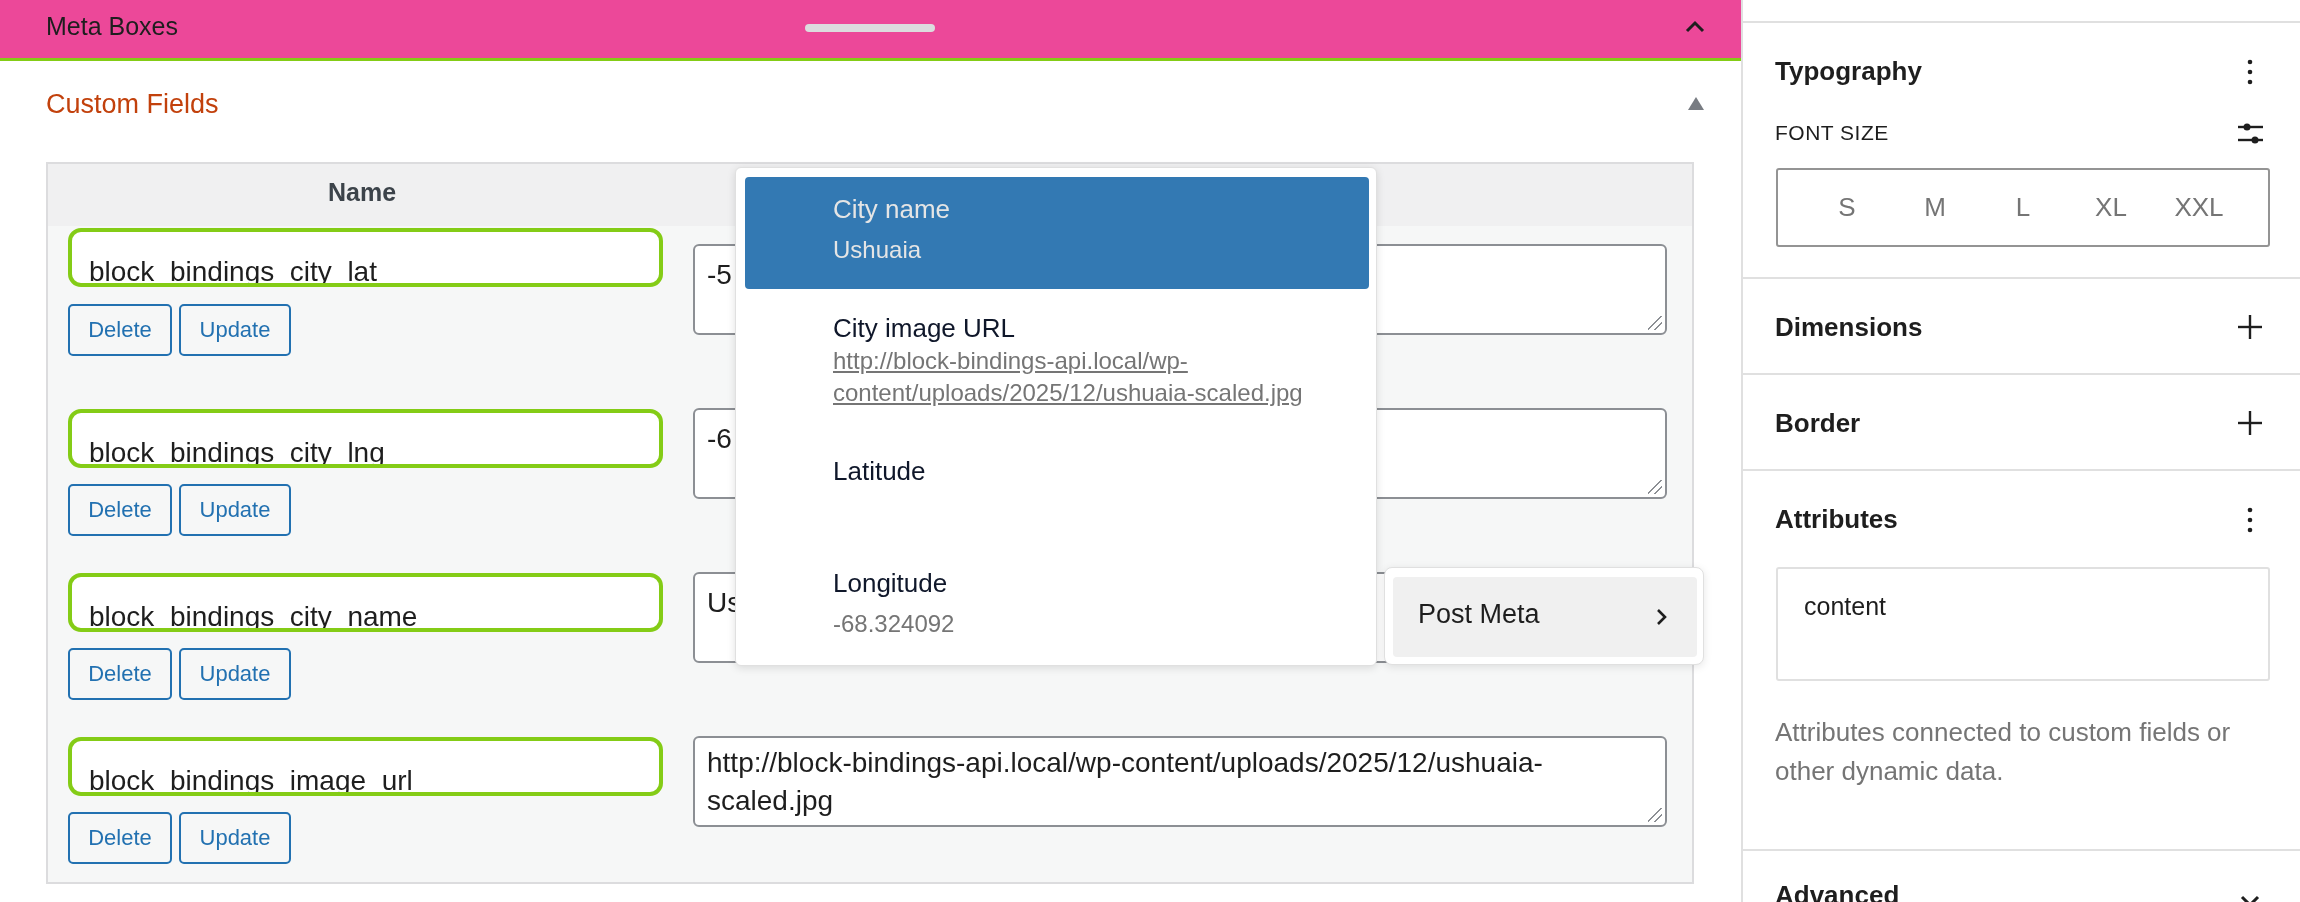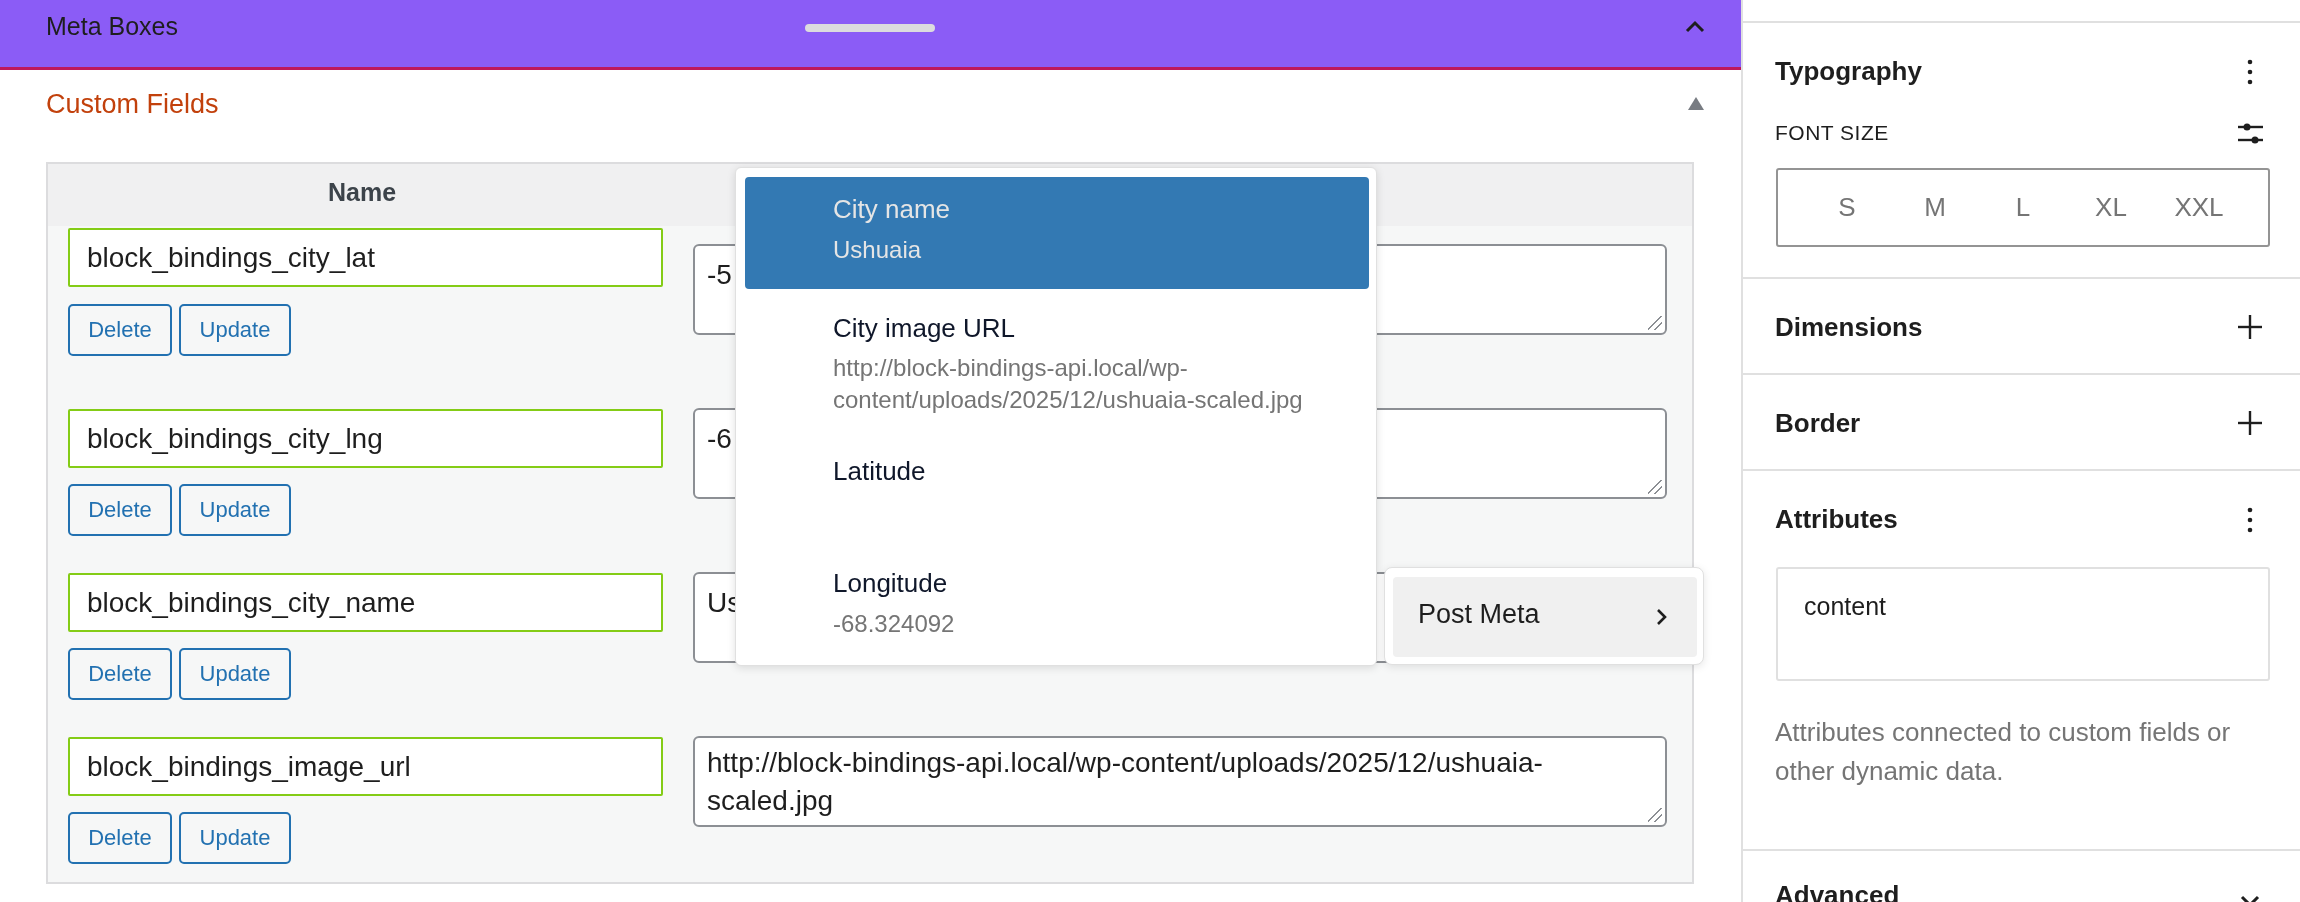--- a/index.html
+++ b/index.html
@@ -1,34 +1,34 @@
 <!DOCTYPE html>
 <html><head>
   <meta charset="utf-8">
   <style>
     * { box-sizing: border-box; margin: 0; padding: 0; }
     html, body { width: 2300px; height: 902px; overflow: hidden; background: #fff; }
     body { position: relative; font-family: "Liberation Sans", "DejaVu Sans", sans-serif; color: #1e1e1e; }
     .abs { position: absolute; }
 
     
-    .meta-header { left: 0; top: 0; width: 1741px; height: 70px; border-bottom: 3px solid #be185d; background: #8b5cf6; }
+    .meta-header { left: 0; top: 0; width: 1741px; height: 61px; border-bottom: 3px solid #84cc16; background: #ec4899; }
     .meta-title { left: 46px; top: 12px; font-size: 25px; color: #1e1e1e; }
     .drag-handle { left: 805px; top: 24px; width: 130px; height: 8px; border-radius: 4px; background: #dcdcde; }
     .collapse-chevron { left: 1680px; top: 12px; width: 30px; height: 30px; }
 
     .cf-title { left: 46px; top: 89px; font-size: 27px; font-weight: normal; color: #c2410c; }
     .cf-toggle { left: 1688px; top: 97px; width: 0; height: 0; border-left: 8px solid transparent; border-right: 8px solid transparent; border-bottom: 13px solid #787c82; }
 
     
     .cf-table { left: 46px; top: 162px; width: 1648px; height: 722px; border: 2px solid #dcdcde; background: #f6f7f7; }
     .cf-thead { left: 0; top: 0; width: 100%; height: 62px; background: #f0f0f1; }
     .th-name { left: 0; top: 14px; width: 628px; text-align: center; font-size: 25px; font-weight: bold; color: #3c434a; }
 
-    .name-input { position: absolute; left: 20px; width: 595px; height: 59px; border: 2px solid #84cc16; border-radius: 2px; background: #fff; font-size: 28px; color: #1e1e1e; padding: 0 17px; line-height: 55px; font-family: "Liberation Sans", sans-serif; white-space: nowrap; overflow: hidden; }
+    .name-input { position: absolute; left: 20px; width: 595px; height: 59px; border: 4px solid #84cc16; border-radius: 13px; background: #fff; font-size: 28px; color: #1e1e1e; padding: 12px 17px; line-height: 55px; font-family: "Liberation Sans", sans-serif; white-space: nowrap; overflow: hidden; }
     .btn { position: absolute; height: 52px; border: 2px solid #2271b1; border-radius: 5px; background: #f6f7f7; color: #2271b1; font-size: 22px; line-height: 48px; text-align: center; font-family: "Liberation Sans", sans-serif; }
     .btn-delete { left: 20px; width: 104px; }
     .btn-update { left: 131px; width: 112px; }
     .value-area { position: absolute; left: 645px; width: 974px; height: 91px; border: 2px solid #8c8f94; border-radius: 6px; background: #fff; font-size: 28px; color: #1e1e1e; padding: 10px 12px; line-height: 38px; font-family: "Liberation Sans", sans-serif; overflow: hidden; }
     .resize-grip { position: absolute; right: 3px; bottom: 3px; width: 14px; height: 14px;
       background: linear-gradient(135deg, transparent 45%, #8c8f94 45%, #8c8f94 52%, transparent 52%, transparent 70%, #8c8f94 70%, #8c8f94 77%, transparent 77%); }
 
     
     .dropdown { left: 735px; top: 167px; width: 642px; height: 499px; background: #fff; border: 1px solid #e0e0e0; border-radius: 6px; box-shadow: 0 2px 8px rgba(0,0,0,0.12); }
     .dd-item { position: absolute; left: 9px; width: 624px; border-radius: 4px; padding-left: 88px; }
@@ -109,21 +109,21 @@
   </div>
 </div>
 
 <div class="abs dropdown">
   <div class="dd-item active" style="top:9px;height:112px;padding-top:16px;">
     <div class="dd-label">City name</div>
     <div class="dd-value" style="margin-top:10px;">Ushuaia</div>
   </div>
   <div class="dd-item" style="top:134px;height:140px;padding-top:10px;">
     <div class="dd-label">City image URL</div>
-    <div class="dd-value" style="margin-top:8px;line-height:32px;">
+    <div class="dd-value" style="margin-top:1px;line-height:32px;text-decoration:underline;">
       <div>http://block-bindings-api.local/wp-</div>
       <div>content/uploads/2025/12/ushuaia-scaled.jpg</div>
     </div>
   </div>
   <div class="dd-item" style="top:277px;height:112px;padding-top:10px;">
     <div class="dd-label">Latitude</div>
   </div>
   <div class="dd-item" style="top:389px;height:100px;padding-top:10px;">
     <div class="dd-label">Longitude</div>
     <div class="dd-value">-68.324092</div>

